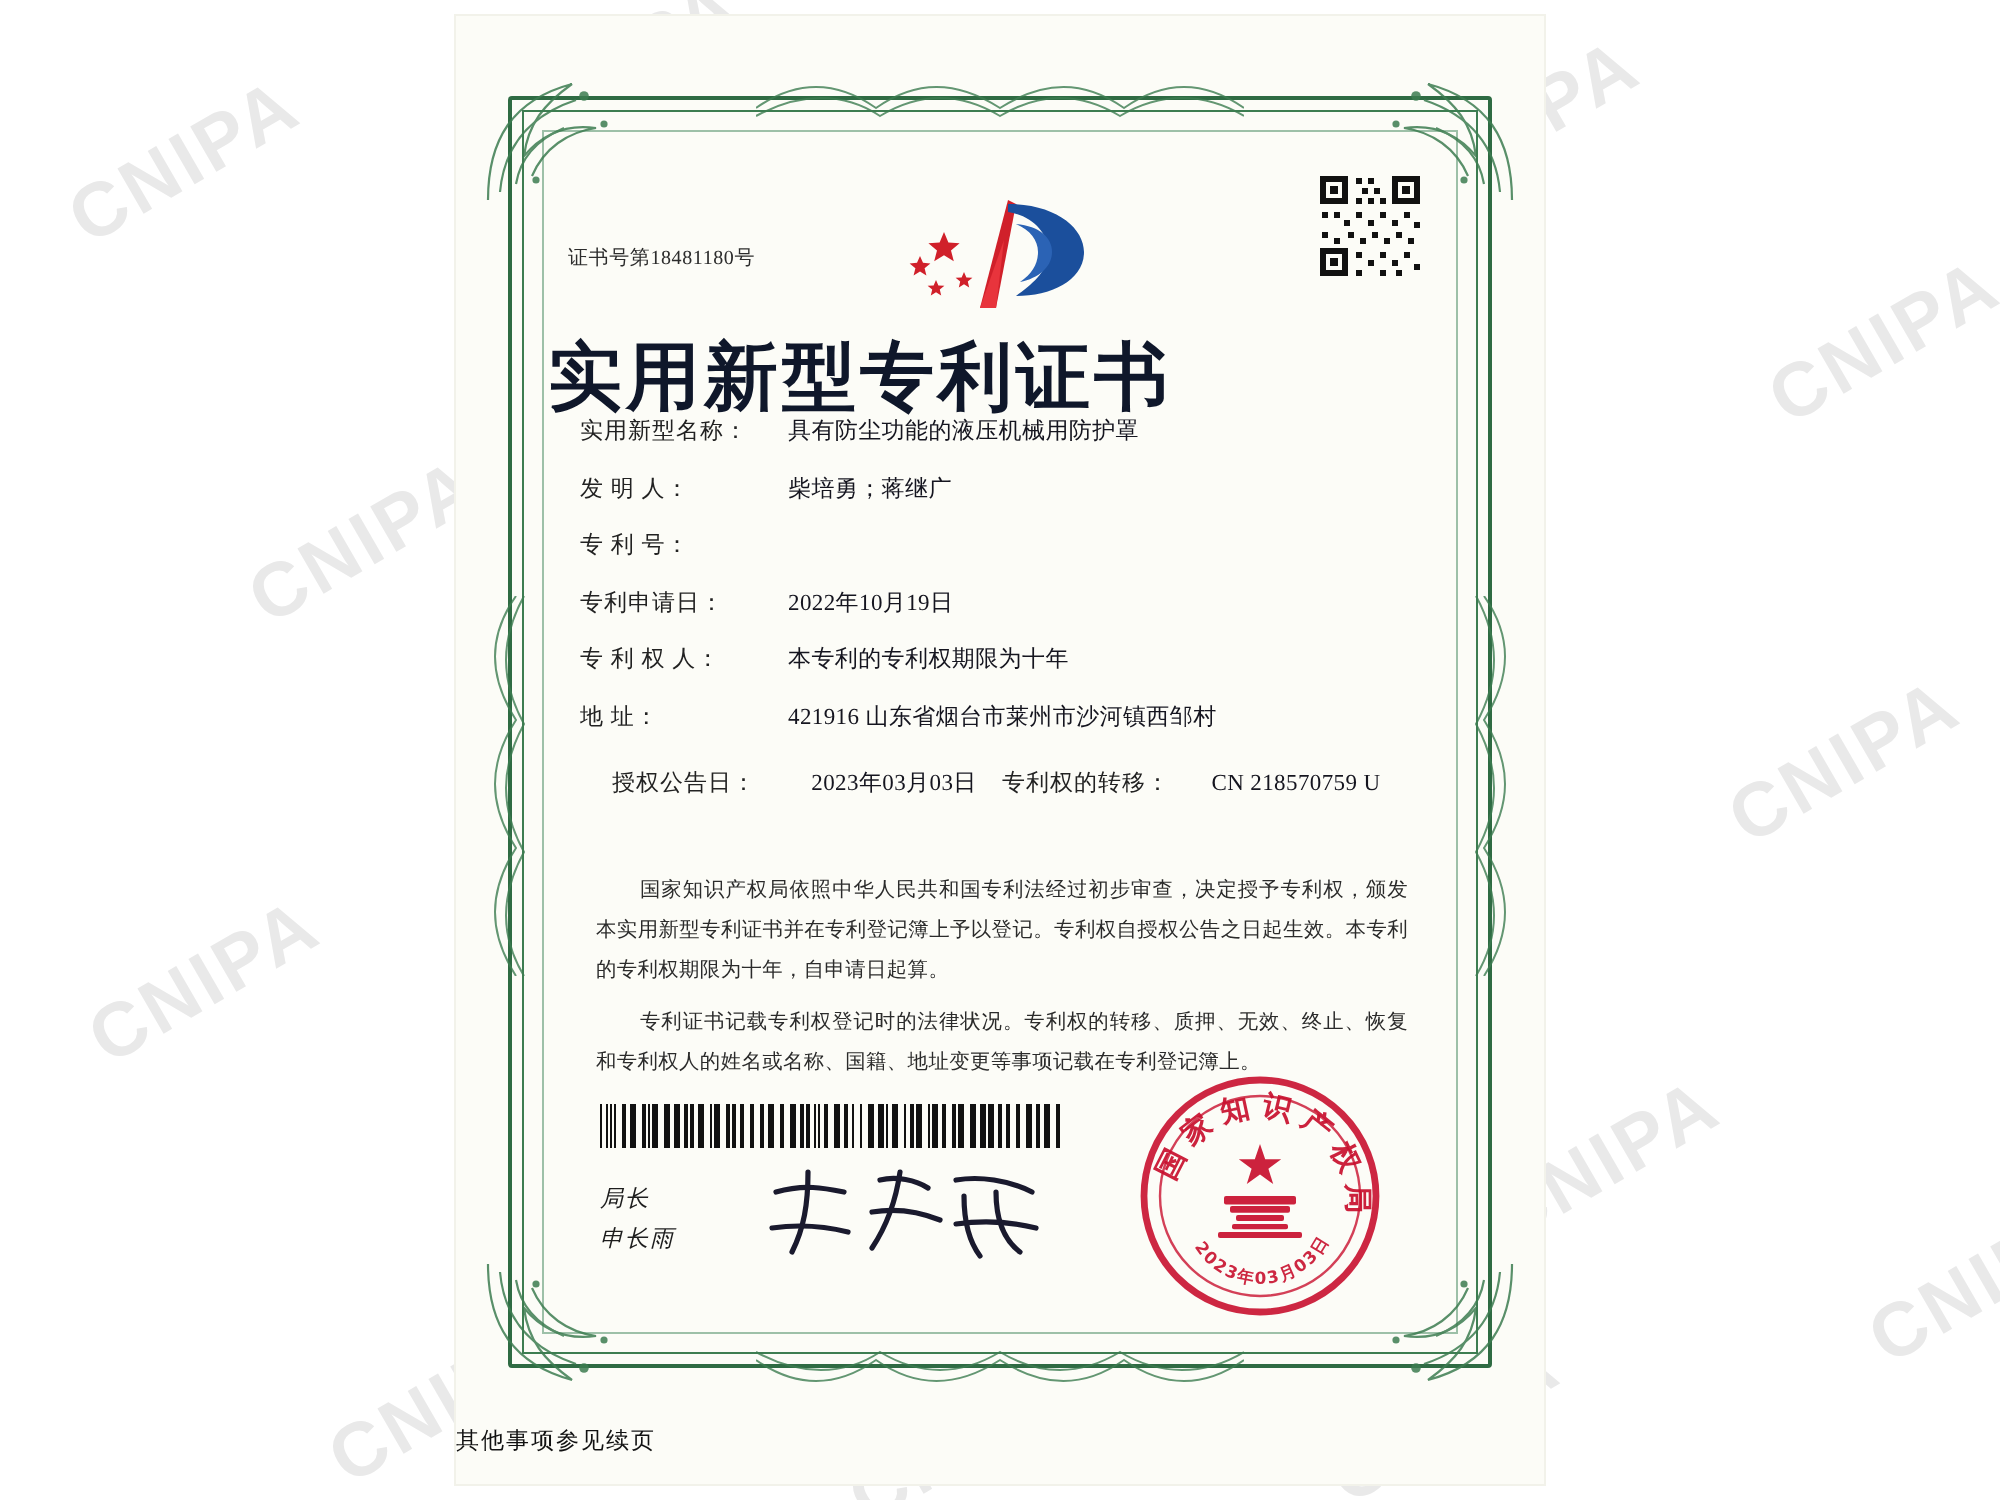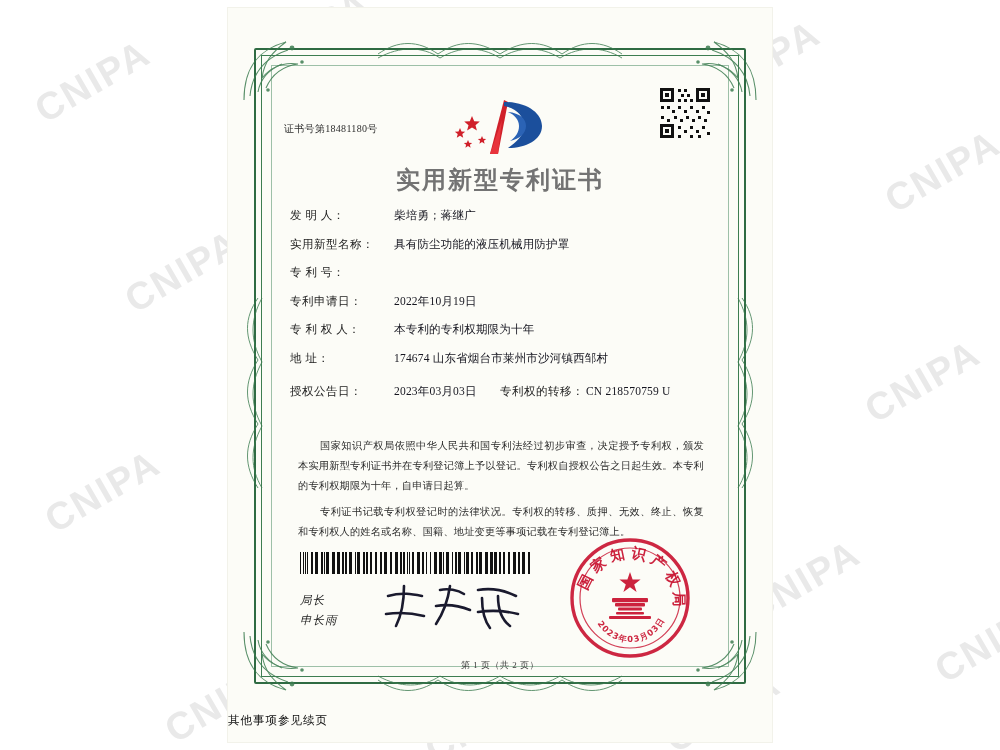--- a/index.html
+++ b/index.html
@@ -137,26 +137,25 @@
     width: 108px;
     height: 66px;
     transform: translateX(-50%);
   }
 
   .title {
     position: absolute;
     left: 0;
     right: 0;
     top: 96px;
-    text-align: center;
     font-family: "DejaVu Sans", sans-serif;
     font-weight: 700;
-    font-size: 24px;
+    font-size: 37px;
     letter-spacing: 2px;
-    color: #737373;
+    color: #0f172a;
   }
 
   
   .fields {
     position: absolute;
     left: 16px;
     right: 16px;
     top: 140px;
   }
   .row {
@@ -450,43 +449,43 @@
             <polygon points="22,46 23.2,48.7 26.2,48.9 23.9,50.8 24.6,53.7 22,52.1 19.4,53.7 20.1,50.8 17.8,48.9 20.8,48.7"></polygon>
             <polygon points="36,42 37.2,44.7 40.2,44.9 37.9,46.8 38.6,49.7 36,48.1 33.4,49.7 34.1,46.8 31.8,44.9 34.8,44.7"></polygon>
           </g>
         </svg>
       </div>
 
       <div class="title">实用新型专利证书</div>
 
       <div class="fields">
         <div class="row">
+          <div class="lbl">实用新型名称：</div>
+          <div class="val">具有防尘功能的液压机械用防护罩</div>
+        </div>
+        <div class="row">
           <div class="lbl">发 明 人：</div>
           <div class="val">柴培勇；蒋继广</div>
-        </div>
-        <div class="row">
-          <div class="lbl">实用新型名称：</div>
-          <div class="val">具有防尘功能的液压机械用防护罩</div>
         </div>
         <div class="row">
           <div class="lbl">专 利 号：</div>
         </div>
         <div class="row">
           <div class="lbl">专利申请日：</div>
           <div class="val">2022年10月19日</div>
         </div>
         <div class="row">
           <div class="lbl">专 利 权 人：</div>
           <div class="val">本专利的专利权期限为十年</div>
         </div>
         <div class="row">
           <div class="lbl">地 址：</div>
-          <div class="val">174674 山东省烟台市莱州市沙河镇西邹村</div>
+          <div class="val">421916 山东省烟台市莱州市沙河镇西邹村</div>
         </div>
-        <div class="row split" style="margin-top:18px;">
+        <div class="row split" style="margin-top:18px;text-align:center;">
           <div class="half">
             <div class="lbl">授权公告日：</div>
             <div class="val">2023年03月03日</div>
           </div>
           <div class="half right">
             <div class="lbl">专利权的转移：</div>
             <div class="val">CN 218570759 U</div>
           </div>
         </div>
       </div>
@@ -597,18 +596,17 @@
             <path d="M72 6 C70 20 66 32 58 44"></path>
             <path d="M58 26 C70 24 82 26 92 30"></path>
             <path d="M100 10 C112 8 126 10 138 16"></path>
             <path d="M104 18 C104 30 106 40 112 48"></path>
             <path d="M120 16 C120 30 124 40 132 46"></path>
             <path d="M100 32 C114 30 128 31 140 34"></path>
           </g>
         </svg>
       </div>
 
-      <div class="page-no">第 1 页（共 2 页）</div>
     </div>
 
     <div class="footer-note">其他事项参见续页</div>
   </div>
 </div>
 
 </body></html>

